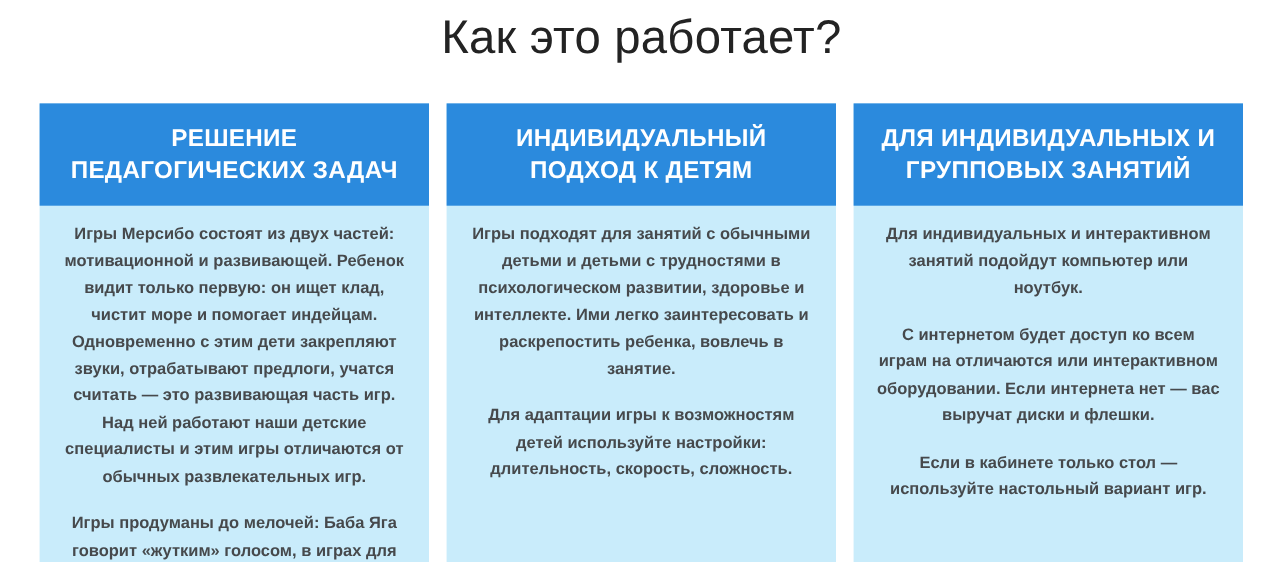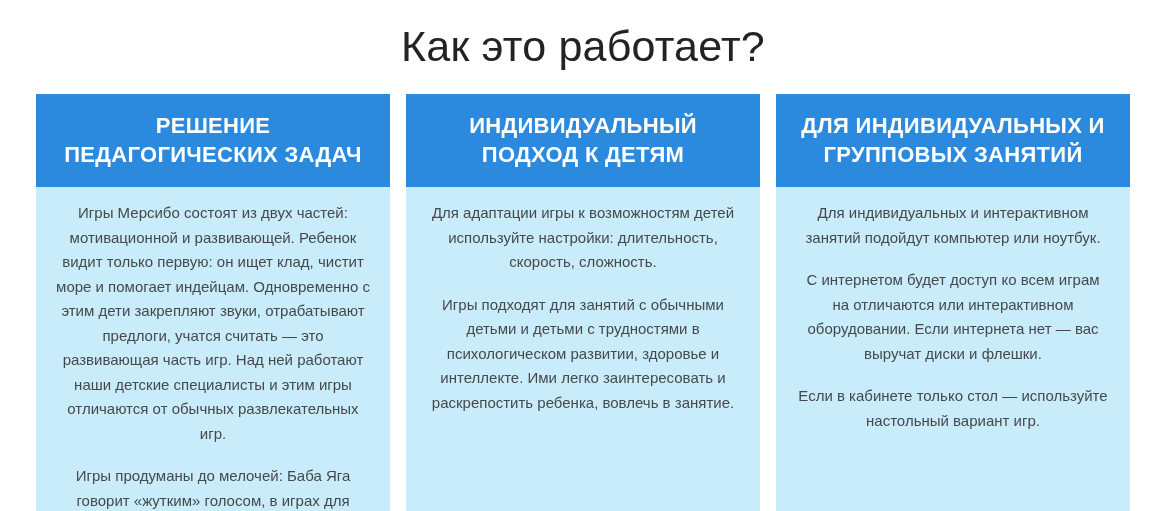--- a/index.html
+++ b/index.html
@@ -17,21 +17,21 @@
 
   .page {
     position: relative;
     width: 1166px;
     height: 511px;
     box-sizing: border-box;
   }
 
   .page-title {
     margin: 0;
-    padding-top: 16px;
+    padding-top: 4px;
     text-align: center;
     font-size: 43px;
     font-weight: 400;
     line-height: 60px;
     color: #232323;
     letter-spacing: 0.2px;
   }
 
   .cards {
     position: absolute;
@@ -71,20 +71,21 @@
   .card-body {
     padding: 14px 20px 20px 20px;
     text-align: center;
     color: #46494c;
     font-size: 15px;
     line-height: 24.5px;
   }
 
   .card-body p {
     margin: 0 0 18px 0;
+    font-weight: bold;
   }
   .card-body p:last-child {
     margin-bottom: 0;
   }
 
   
   .card-1 { min-height: 406px; }
   .card-2 { min-height: 417px; }
   .card-3 { min-height: 417px; }
 </style>
@@ -101,22 +102,22 @@
       <div class="card-header">РЕШЕНИЕ ПЕДАГОГИЧЕСКИХ ЗАДАЧ</div>
       <div class="card-body">
         <p>Игры Мерсибо состоят из двух частей: мотивационной и развивающей. Ребенок видит только первую: он ищет клад, чистит море и помогает индейцам. Одновременно с этим дети закрепляют звуки, отрабатывают предлоги, учатся считать — это развивающая часть игр. Над ней работают наши детские специалисты и этим игры отличаются от обычных развлекательных игр.</p>
         <p>Игры продуманы до мелочей: Баба Яга говорит «жутким» голосом, в играх для малышей персонажи крупные и яркие, в конце игры ведущий похвалит ребенка.</p>
       </div>
     </section>
 
     <section class="card card-2">
       <div class="card-header">ИНДИВИДУАЛЬНЫЙ ПОДХОД К ДЕТЯМ</div>
       <div class="card-body">
+        <p>Игры подходят для занятий с обычными детьми и детьми с трудностями в психологическом развитии, здоровье и интеллекте. Ими легко заинтересовать и раскрепостить ребенка, вовлечь в занятие.</p>
         <p>Для адаптации игры к возможностям детей используйте настройки: длительность, скорость, сложность.</p>
-        <p>Игры подходят для занятий с обычными детьми и детьми с трудностями в психологическом развитии, здоровье и интеллекте. Ими легко заинтересовать и раскрепостить ребенка, вовлечь в занятие.</p>
       </div>
     </section>
 
     <section class="card card-3">
       <div class="card-header">ДЛЯ ИНДИВИДУАЛЬНЫХ И ГРУППОВЫХ ЗАНЯТИЙ</div>
       <div class="card-body">
         <p>Для индивидуальных и интерактивном занятий подойдут компьютер или ноутбук.</p>
         <p>С интернетом будет доступ ко всем играм на отличаются или интерактивном оборудовании. Если интернета нет — вас выручат диски и флешки.</p>
         <p>Если в кабинете только стол — используйте настольный вариант игр.</p>
       </div>

